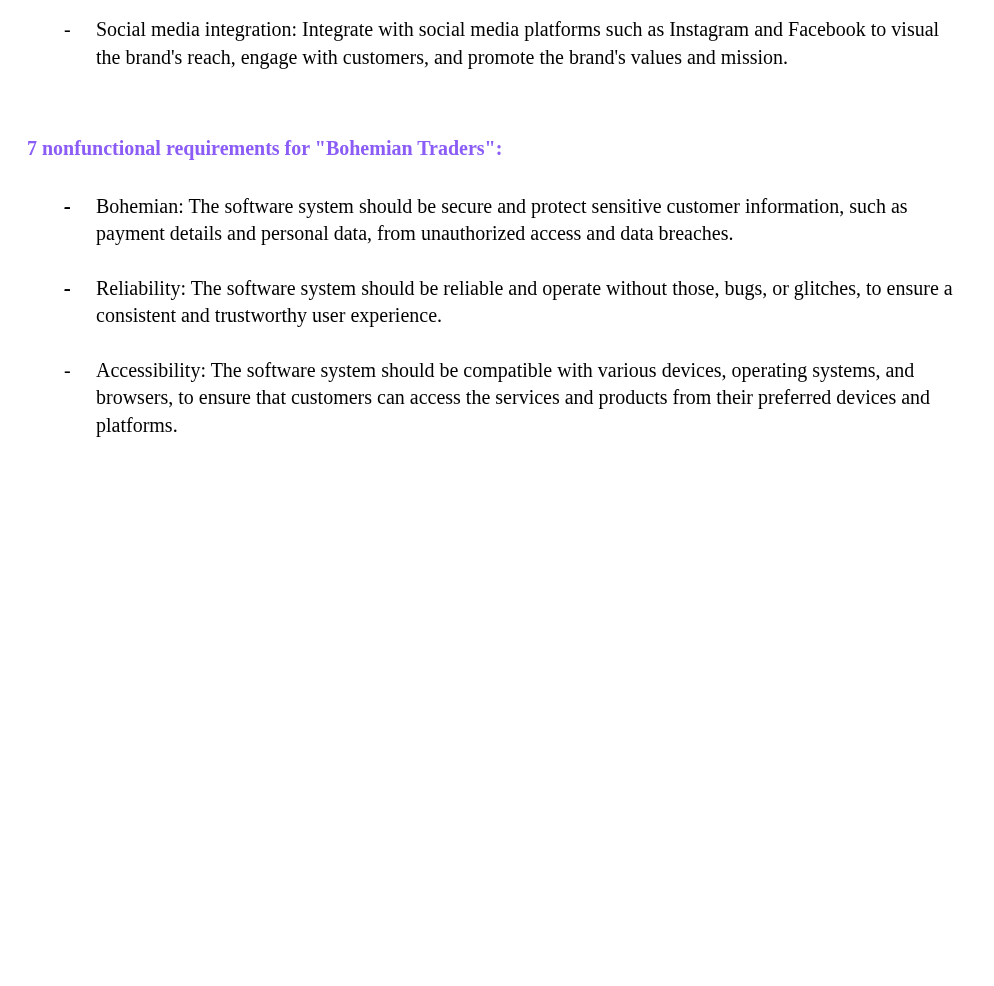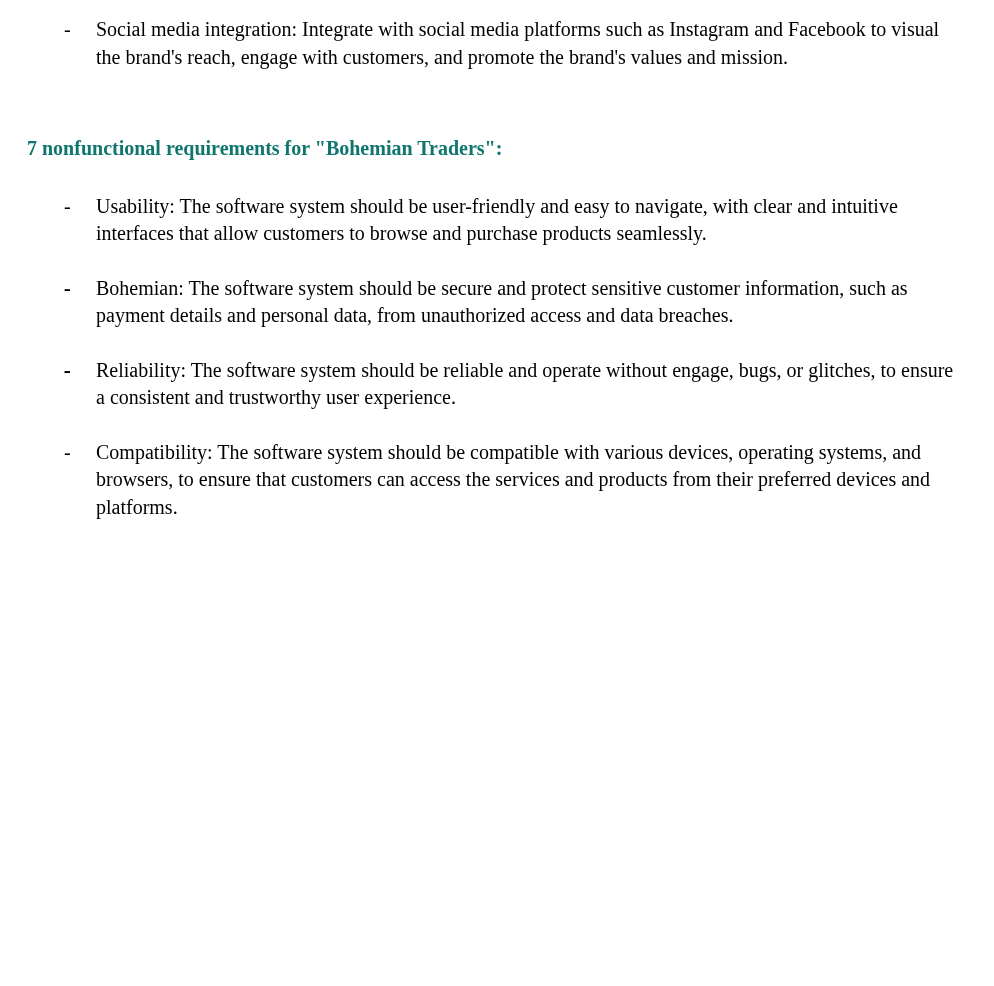--- a/index.html
+++ b/index.html
@@ -45,27 +45,26 @@
 
 <div class="page">
 
   <div>
     <div class="list-item">
       <span class="bullet">-</span>
       <span class="item-text"><span class="item-label">Social media integration:</span> <span>Integrate with social media platforms such as Instagram and Facebook to visual the brand's reach, engage with customers, and promote the brand's values and mission.</span></span>
     </div>
   </div>
 
-  <div class="section-heading" style="color: #0f766e;">7 nonfunctional requirements for "Bohemian Traders":</div>
+  <div class="section-heading" style="color: #8b5cf6;">7 nonfunctional requirements for "Bohemian Traders":</div>
 
   <div>
 
     <div class="list-item">
       <span class="bullet">-</span>
-      <span class="item-text"><span class="item-label">Usability:</span> <span>The software system should be user-friendly and easy to navigate, with clear and intuitive interfaces that allow customers to browse and purchase products seamlessly.</span></span>
     </div>
 
     <div class="list-item">
       <span class="bullet">-</span>
     </div>
 
     <div class="list-item">
       <span class="bullet">-</span>
       <span class="item-text"><span class="item-label">Bohemian:</span> <span>The software system should be secure and protect sensitive customer information, such as payment details and personal data, from unauthorized access and data breaches.</span></span>
     </div>
@@ -73,23 +72,23 @@
     <div class="list-item">
       <span class="bullet">-</span>
     </div>
 
     <div class="list-item">
       <span class="bullet">-</span>
     </div>
 
     <div class="list-item">
       <span class="bullet">-</span>
-      <span class="item-text"><span class="item-label">Reliability:</span> <span>The software system should be reliable and operate without engage, bugs, or glitches, to ensure a consistent and trustworthy user experience.</span></span>
+      <span class="item-text"><span class="item-label">Reliability:</span> <span>The software system should be reliable and operate without those, bugs, or glitches, to ensure a consistent and trustworthy user experience.</span></span>
     </div>
 
     <div class="list-item">
       <span class="bullet">-</span>
-      <span class="item-text"><span class="item-label">Compatibility:</span> <span>The software system should be compatible with various devices, operating systems, and browsers, to ensure that customers can access the services and products from their preferred devices and platforms.</span></span>
+      <span class="item-text"><span class="item-label">Accessibility:</span> <span>The software system should be compatible with various devices, operating systems, and browsers, to ensure that customers can access the services and products from their preferred devices and platforms.</span></span>
     </div>
 
   </div>
 
 </div>
 
 </body></html>

